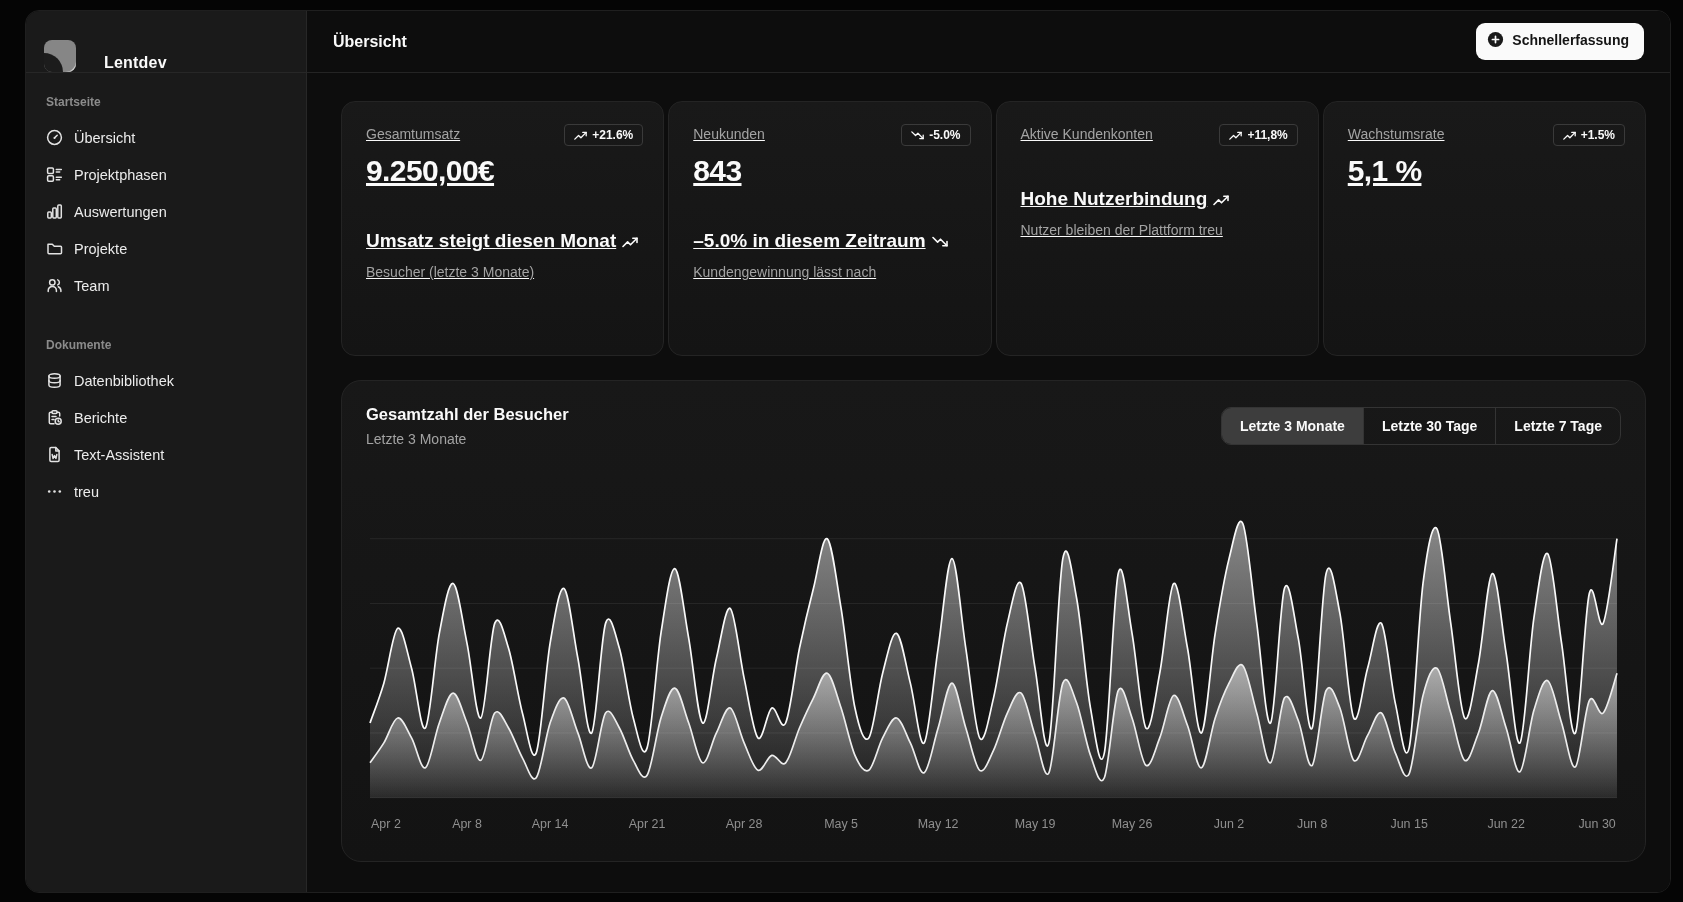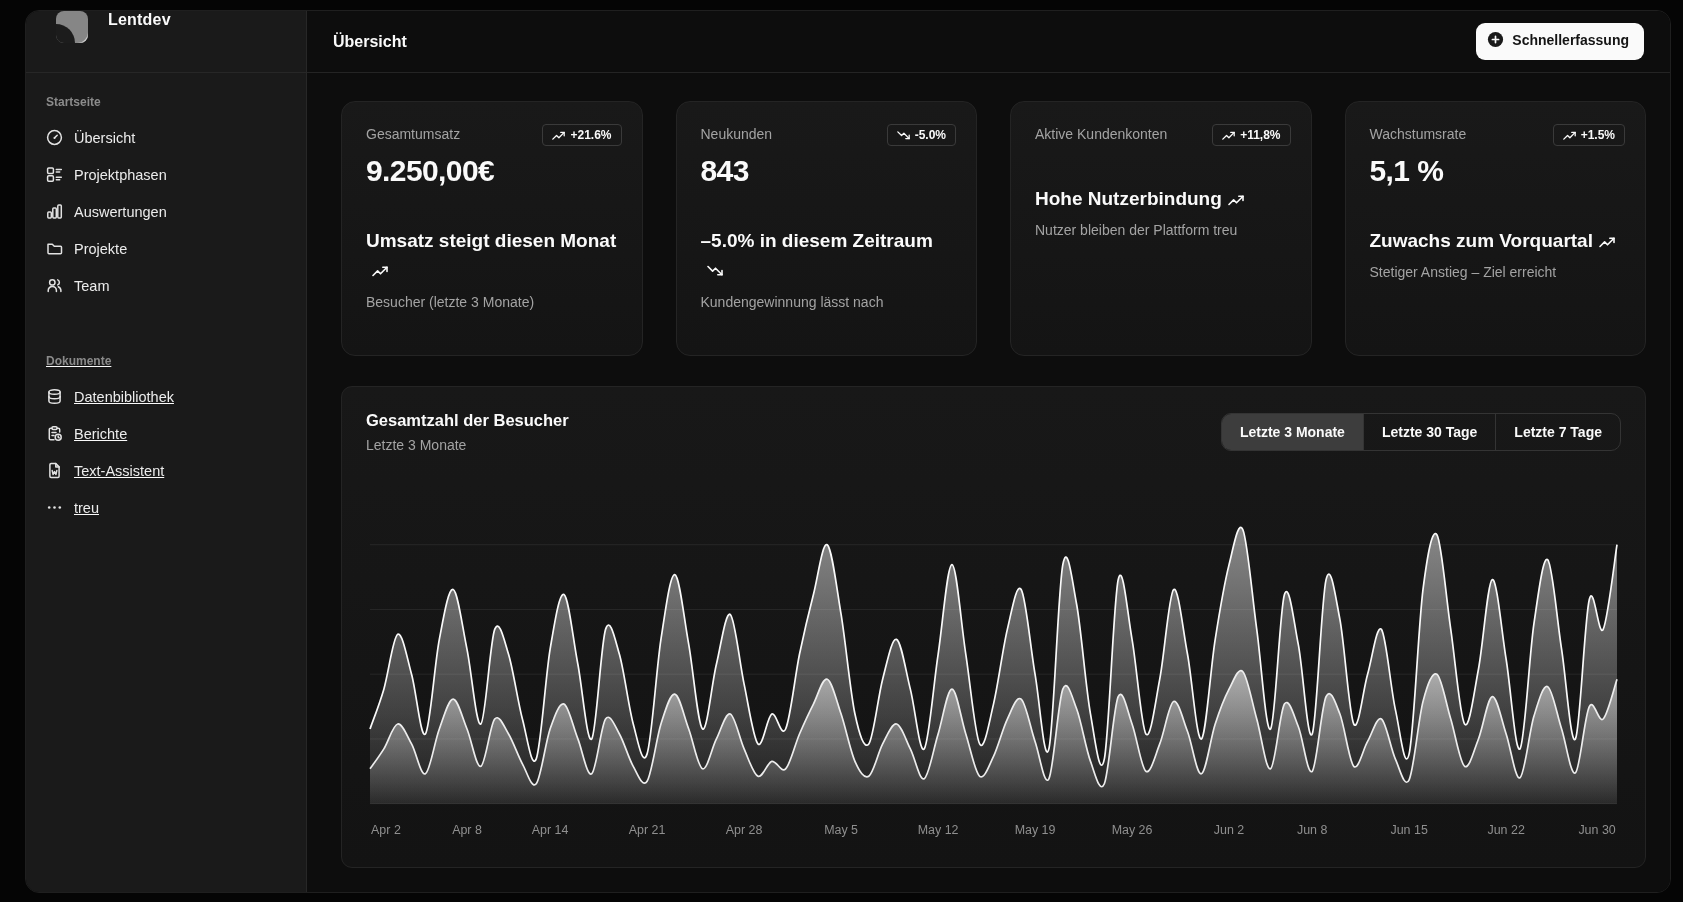--- a/index.html
+++ b/index.html
@@ -4,63 +4,63 @@
 <style>
   * { margin:0; padding:0; box-sizing:border-box; }
   html,body { width:1683px; height:902px; overflow:hidden; background:#050505;
               font-family:"Liberation Sans","DejaVu Sans",sans-serif; color:#fafafa; }
   .app { position:absolute; left:25px; top:10px; right:12px; bottom:9px;
          border:1px solid #1f1f1f; border-radius:14px; overflow:hidden; display:flex; }
 
   
   .sidebar { width:281px; flex:0 0 281px; background:#1a1a1a; border-right:1px solid #272727;
              display:flex; flex-direction:column; }
-  .sidebar-header { height:62px; display:flex; align-items:flex-start; gap:20px; padding:0 30px;
+  .sidebar-header { height:62px; display:flex; align-items:flex-end; gap:28px; padding:0 18px;
                     border-bottom:1px solid #272727; }
   .logo { width:32px; height:32px; border-radius:8px; background:#868686; position:relative; overflow:hidden; flex:0 0 32px; }
   .logo svg { position:absolute; inset:0; }
   .brand-name { font-size:16px; font-weight:700; letter-spacing:.2px; }
   .sidebar-nav { padding:14px 12px; display:flex; flex-direction:column; }
   .nav-group-label { font-size:12px; font-weight:600; color:#8b8b8b; padding:8px 8px 10px; }
   .nav-item { display:flex; align-items:center; gap:11px; padding:10px 8px; border-radius:8px;
               font-size:14.5px; color:#ececec; cursor:pointer; }
   .nav-item .ico { width:17px; height:17px; display:inline-flex; color:#e2e2e2; flex:0 0 17px; }
   .nav-item .ico svg { width:17px; height:17px; }
-  .nav-group + .nav-group { margin-top:42px;text-decoration:underline; }
+  .nav-group + .nav-group { margin-top:26px; }
 
   
   .main { flex:1; background:#0d0d0d; display:flex; flex-direction:column; min-width:0; }
   .topbar { height:62px; flex:0 0 62px; display:flex; align-items:center; justify-content:space-between;
             padding:0 26px; border-bottom:1px solid #242424; }
   .topbar-title { font-size:16px; font-weight:600; }
   .quick-btn { display:inline-flex; align-items:center; gap:8px; background:#fafafa; color:#141414;
                border:none; border-radius:9px; padding:8px 15px 12px 11px; font-size:14px; font-weight:600;
                font-family:inherit; cursor:pointer; }
   .quick-btn svg { width:17px; height:17px; }
 
   .content { flex:1; padding:28px 24px 24px 34px; overflow:hidden; }
 
   
-  .cards { display:grid; grid-template-columns:repeat(4,1fr); gap:33px; }
+  .cards { display:grid; grid-template-columns:repeat(4,1fr); gap:4px;text-decoration:underline; }
   .card { background:linear-gradient(to top, #141414, #191919); border:1px solid #242424;
           border-radius:14px; padding:22px 24px; height:255px; position:relative; }
   .card-label { font-size:14px; color:#a3a3a3; max-width:62%; line-height:1.55; }
   .card-badge { position:absolute; top:22px; right:20px; display:inline-flex; align-items:center; gap:5px;
                 border:1px solid #3a3a3a; border-radius:4px; padding:3px 9px; font-size:12px; font-weight:600;
                 color:#fafafa; background:transparent; cursor:default; }
   .card-badge svg { width:13px; height:11px; }
   .card-value { font-size:30px; font-weight:700; letter-spacing:-.6px; margin-top:8px; color:#fafafa; }
   .card-footer { margin-top:38px; }
   .card-foot-title { font-size:19px; font-weight:700; line-height:1.55; display:inline; }
   .card-foot-title svg { width:16px; height:12px; margin-left:6px; vertical-align:-1px; }
   .card-foot-sub { font-size:14px; color:#a3a3a3; margin-top:7px; line-height:1.5; }
 
   
-  .chart-card { margin-top:30px; background:linear-gradient(to top,#131313,#181818); border:1px solid #242424;
-                border-radius:11px; padding:24px 24px 18px; }
+  .chart-card { margin-top:24px; background:linear-gradient(to top,#131313,#181818); border:1px solid #242424;
+                border-radius:20px; padding:24px 24px 18px; }
   .chart-head { display:flex; align-items:flex-start; justify-content:space-between; margin-bottom:22px; }
   .chart-title { font-size:16.5px; font-weight:700; }
   .chart-subtitle { font-size:14px; color:#a3a3a3; margin-top:7px; }
   .tabs { display:flex; border:1px solid #343434; border-radius:10px; overflow:hidden; margin-top:2px; }
   .tab { padding:10px 18px; font-size:14px; font-weight:600; color:#fafafa; background:transparent;
          border:none; border-left:1px solid #343434; font-family:inherit; cursor:pointer; white-space:nowrap; }
   .tab:first-child { border-left:none; }
   .tab.active { background:#3d3d3d; }
   .chart-body { width:100%; }
   .chart-body svg { display:block; width:100%; height:auto; }
@@ -262,27 +262,20 @@
             <span class="card-badge">
               <span style="display:inline-flex;">
                 <svg viewBox="0 0 16 12" fill="none" stroke="currentColor" stroke-width="1.6" stroke-linecap="round" stroke-linejoin="round">
                   <path d="M1 10.5L5.6 5.9l2.9 2.9L15 2.2"></path>
                   <path d="M10.8 2.2H15v4.2"></path>
                 </svg>
               </span>
               <span>+1.5%</span>
             </span>
             <div class="card-value">5,1 %</div>
-            <div class="card-footer">
-              <div><span class="card-foot-title">Zuwachs zum Vorquartal</span><span class="card-foot-title"><svg viewBox="0 0 16 12" fill="none" stroke="currentColor" stroke-width="1.6" stroke-linecap="round" stroke-linejoin="round">
-                    <path d="M1 10.5L5.6 5.9l2.9 2.9L15 2.2"></path>
-                    <path d="M10.8 2.2H15v4.2"></path>
-                  </svg></span></div>
-              <div class="card-foot-sub">Stetiger Anstieg – Ziel erreicht</div>
-            </div>
           </div>
         </div>
 
       <div class="chart-card">
         <div class="chart-head">
           <div>
             <div class="chart-title">Gesamtzahl der Besucher</div>
             <div class="chart-subtitle">Letzte 3 Monate</div>
           </div>
           <div class="tabs" id="chart-tabs">

